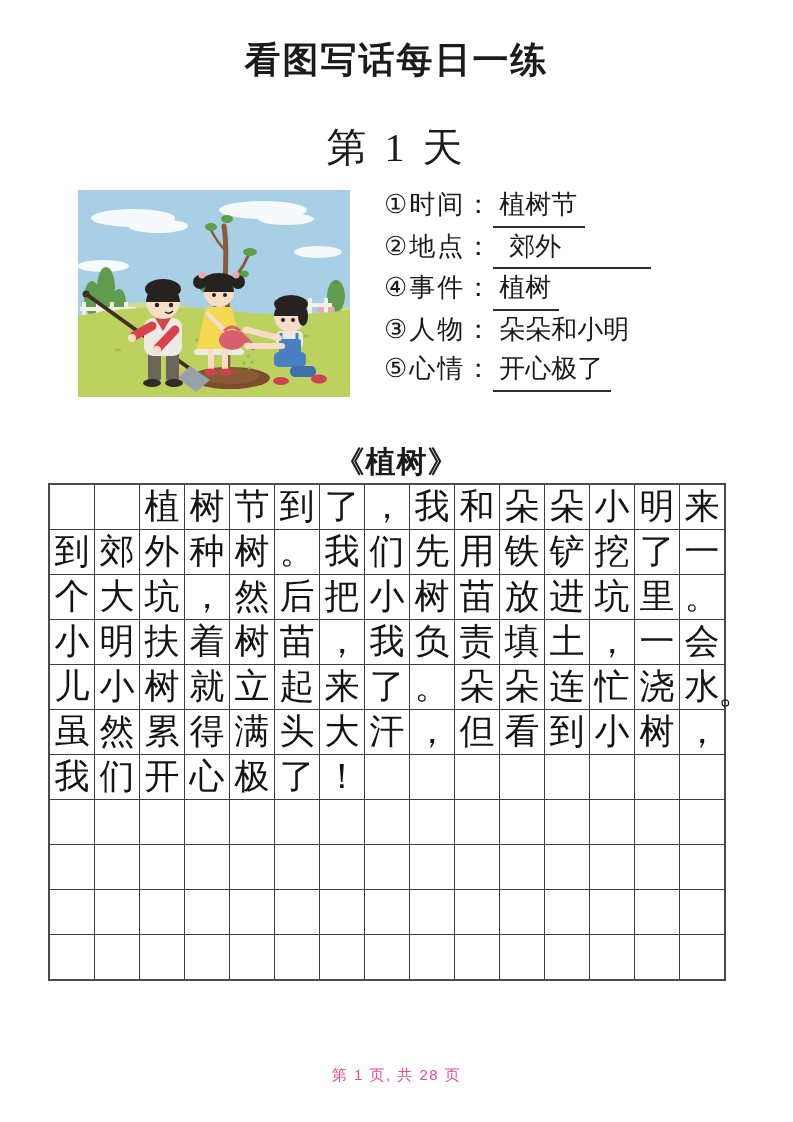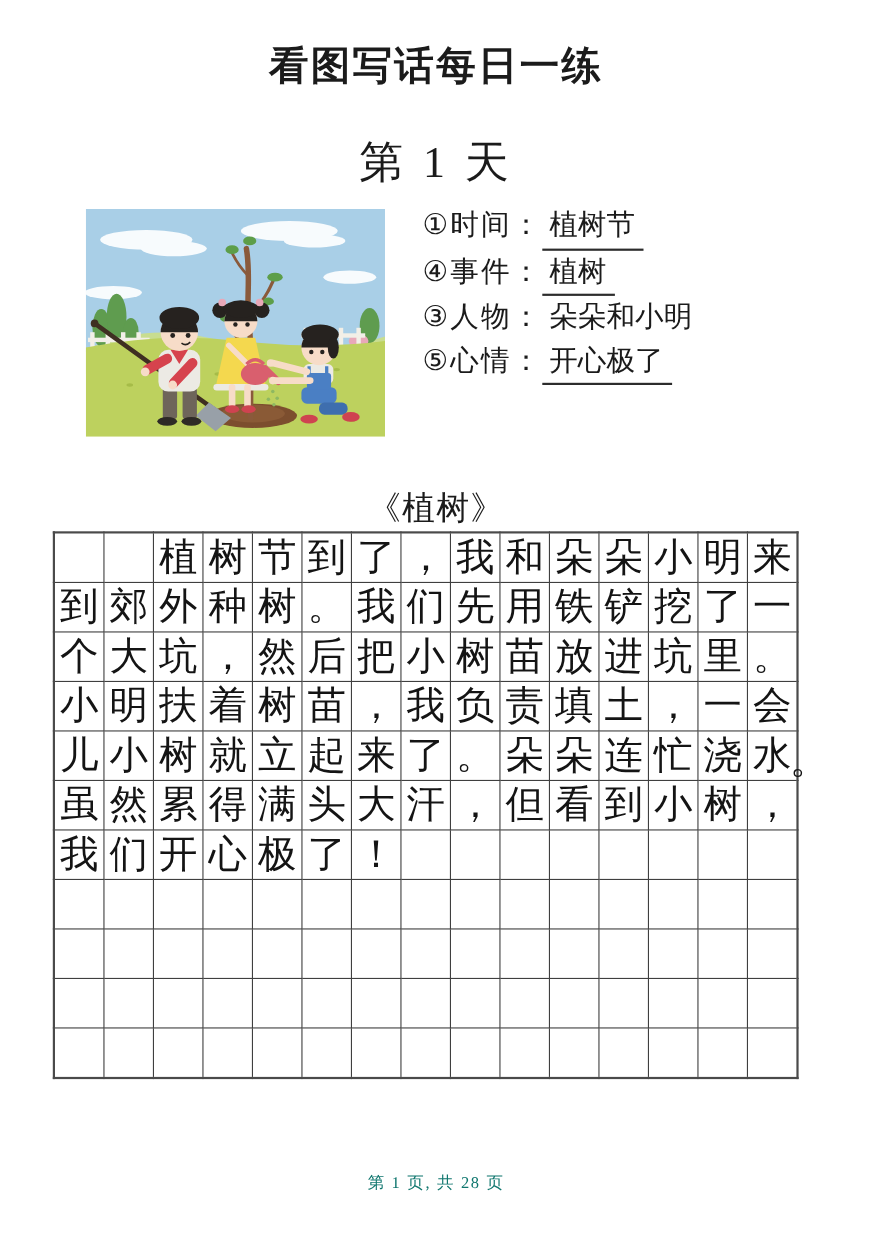--- a/index.html
+++ b/index.html
@@ -34,21 +34,21 @@
   }
   .q-item{white-space:nowrap;}
   .q-num{margin-right:2px;}
   .q-label{letter-spacing:2px;}
   .q-answer{display:inline-block;padding:0 8px 2px 6px;}
   .q-answer.underlined{border-bottom:2px solid #2c2c2c;}
   .q-answer.wide{min-width:158px;padding-left:16px;box-sizing:border-box;}
   .essay-title{
     position:absolute;top:442px;left:0;width:100%;
     text-align:center;
-    font-size:30px;font-weight:400;letter-spacing:1px;
+    font-size:30px;font-weight:700;letter-spacing:1px;
   }
   .grid-wrap{
     position:absolute;left:48px;top:483px;
   }
   table.writing-grid{
     border-collapse:collapse;table-layout:fixed;
     border:2px solid #4a4a4a;
   }
   table.writing-grid td{
     width:44px;height:44px;
@@ -59,22 +59,22 @@
     font-family:"Liberation Serif","DejaVu Serif",serif;
     color:#141414;
   }
   .hanging-period{
     position:absolute;right:-27px;top:186px;
     font-size:35px;line-height:46px;color:#141414;
   }
   .page-footer{
     position:absolute;top:1066px;left:0;width:100%;
     text-align:center;
-    font-size:15px;letter-spacing:1.5px;color:#0f766e;
-    font-family:Liberation Serif, serif;
+    font-size:15px;letter-spacing:1.5px;color:#ec4899;
+    font-family:Liberation Sans, sans-serif;
   }
 </style>
 </head>
 <body>
 
 <div class="page">
 
   <div class="doc-title">看图写话每日一练</div>
   <div class="doc-subtitle">第 1 天</div>
 
@@ -209,20 +209,21 @@
         <ellipse cx="213" cy="114" rx="17" ry="9" fill="#26221f"></ellipse>
         <ellipse cx="225" cy="126" rx="5" ry="10" fill="#26221f"></ellipse>
         <circle cx="205" cy="130" r="2" fill="#26221f"></circle>
         <circle cx="215" cy="130" r="2" fill="#26221f"></circle>
       </g>
     </svg>
   </div>
 
   <div class="questions">
       <div class="q-item"><span class="q-num">①</span><span class="q-label">时间：</span><span class="q-answer underlined">植树节</span></div>
+      <div class="q-item"><span class="q-num">②</span><span class="q-label">地点：</span><span class="q-answer underlined wide">郊外</span></div>
       <div class="q-item"><span class="q-num">④</span><span class="q-label">事件：</span><span class="q-answer underlined">植树</span></div>
       <div class="q-item"><span class="q-num">③</span><span class="q-label">人物：</span><span class="q-answer">朵朵和小明</span></div>
       <div class="q-item"><span class="q-num">⑤</span><span class="q-label">心情：</span><span class="q-answer underlined">开心极了</span></div>
     </div>
 
   <div class="essay-title">《植树》</div>
 
   <div class="grid-wrap">
     <table class="writing-grid">
         <tbody>

